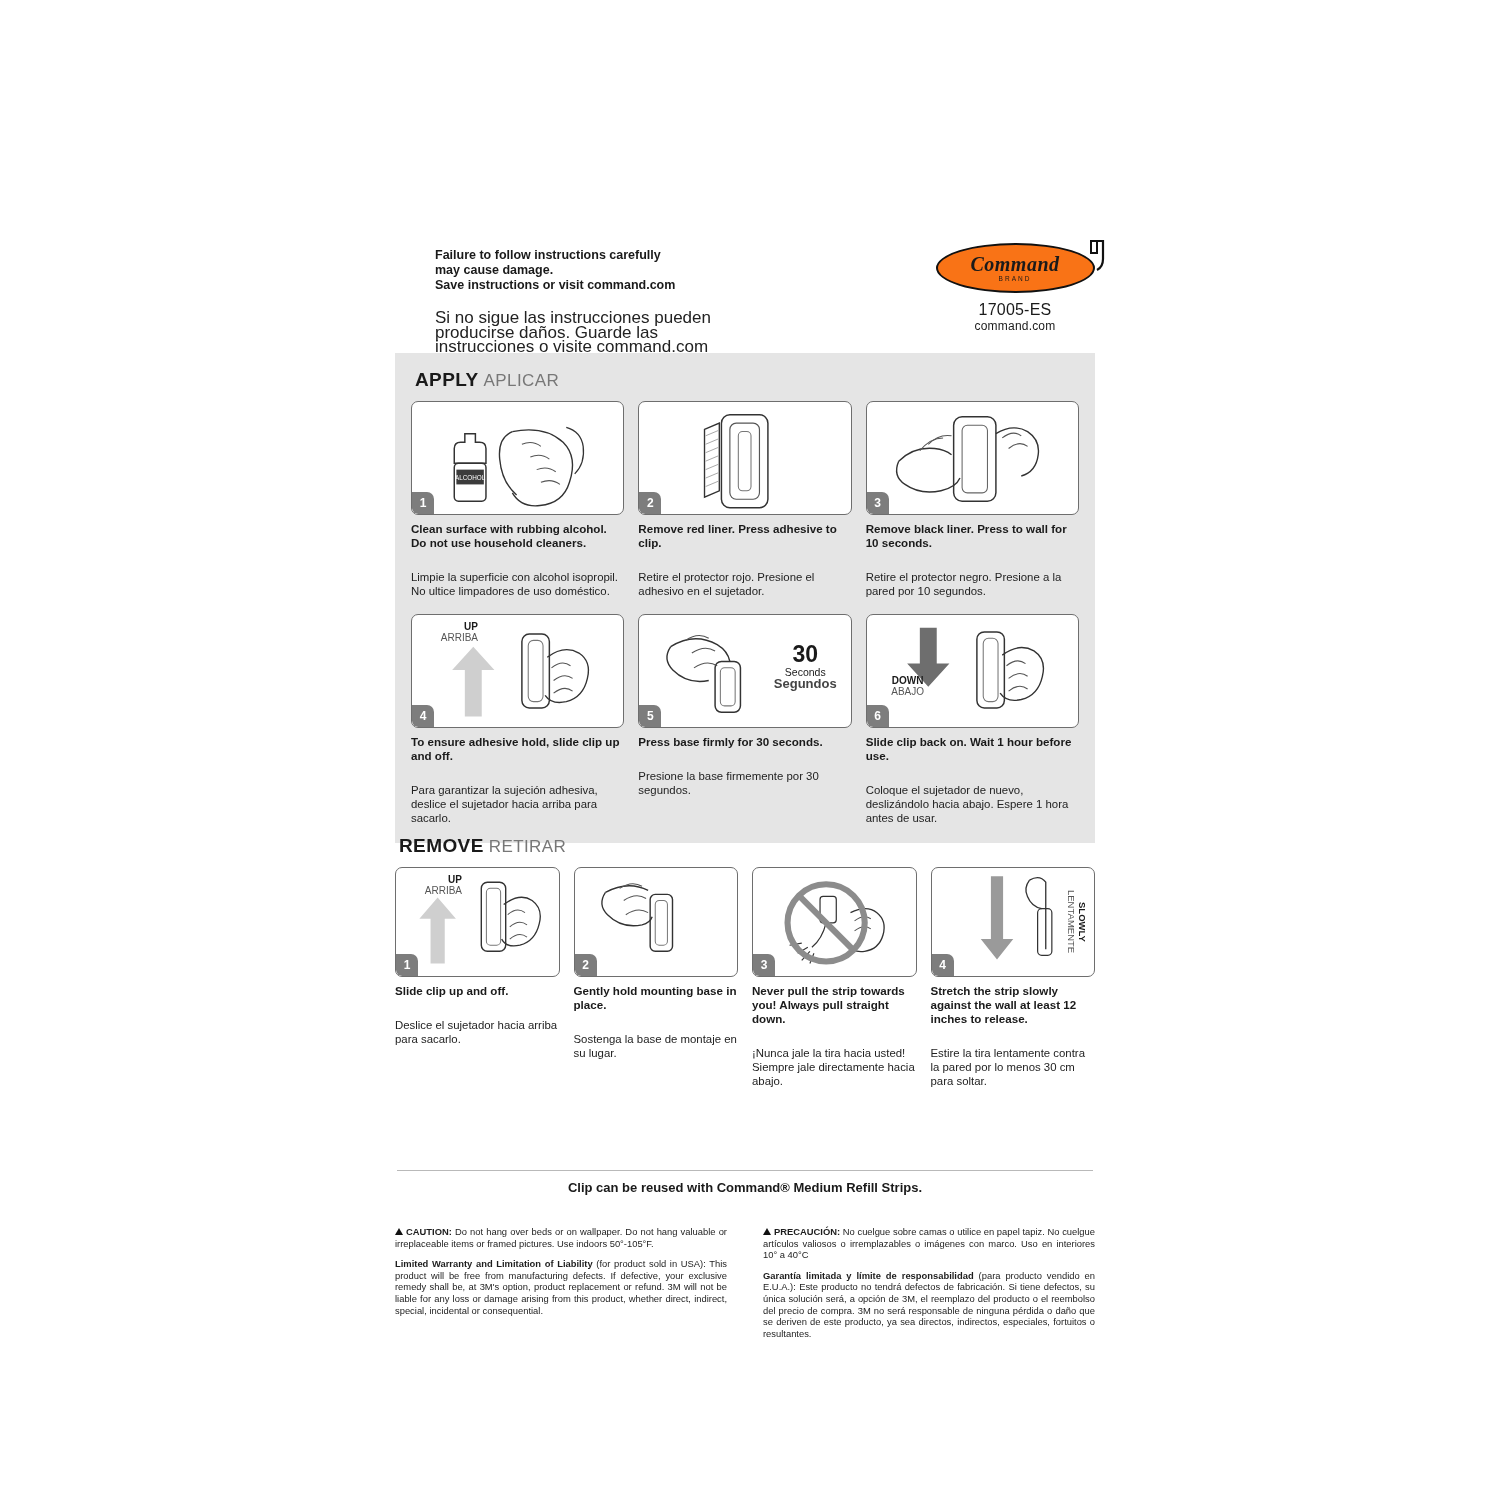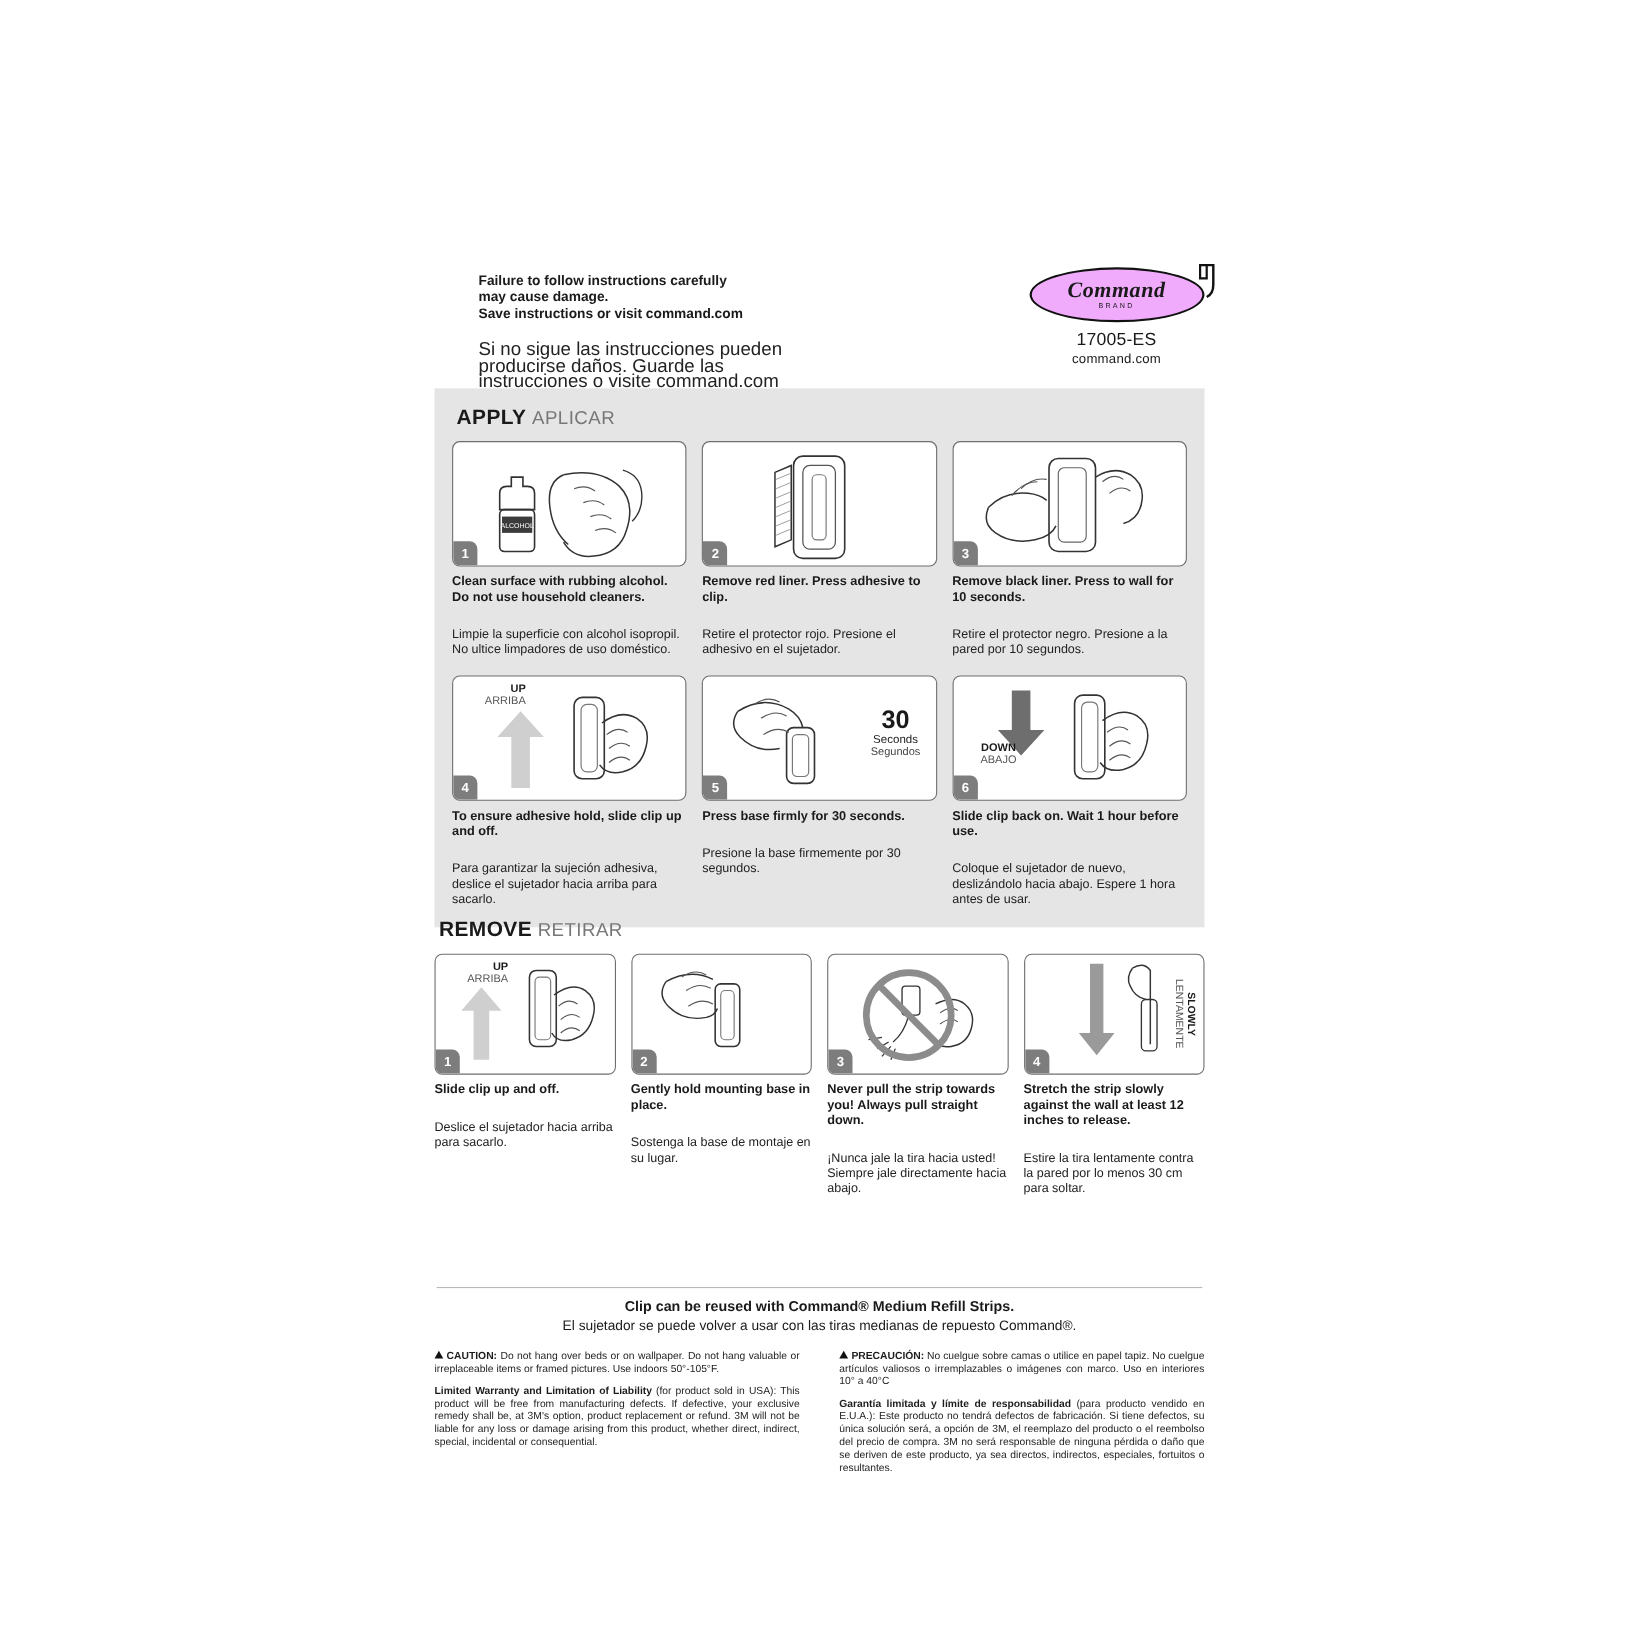--- a/index.html
+++ b/index.html
@@ -6,21 +6,21 @@
   body{width:1500px;height:1500px;font-family:"Liberation Sans",sans-serif;color:#1a1a1a;}
   .page{position:absolute;left:150px;top:148px;width:1200px;height:1210px;background:#fff;}
   .sheet{position:relative;width:100%;height:100%;}
 
   
   .hdr{position:absolute;left:285px;top:100px;width:300px;}
   .hdr .bold{font-weight:bold;font-size:12.5px;line-height:15px;}
   .hdr .sp{font-size:17px;line-height:14.5px;margin-top:18px;color:#222;}
 
   .logo-wrap{position:absolute;left:770px;top:95px;width:190px;text-align:center;}
-  .logo-oval{position:relative;width:155px;height:46px;margin:0 auto;border:2.5px solid #111;border-radius:50%/50%;background:#f0abfc;display:flex;align-items:center;justify-content:center;flex-direction:column;}
+  .logo-oval{position:relative;width:155px;height:46px;margin:0 auto;border:2.5px solid #111;border-radius:50%/50%;background:#f97316;display:flex;align-items:center;justify-content:center;flex-direction:column;}
   .logo-oval .cmd{font-family:"Liberation Serif",serif;font-style:italic;font-weight:bold;font-size:20px;letter-spacing:.5px;line-height:19px;}
   .logo-oval .brand{font-size:6.5px;letter-spacing:2px;margin-top:1px;}
   .logo-hook{position:absolute;right:-16px;top:-6px;width:22px;height:34px;}
   .logo-code{font-size:16px;margin-top:8px;letter-spacing:.2px;}
   .logo-url{font-size:12px;letter-spacing:.2px;}
 
   
   .apply-block{position:absolute;left:245px;top:205px;width:700px;background:#e5e5e5;padding:14px 16px 18px 16px;box-sizing:border-box;}
   .sec-title{font-size:19px;font-weight:bold;letter-spacing:.4px;margin:2px 0 10px 4px;}
   .sec-title span.es{font-weight:normal;color:#777;font-size:17px;margin-left:5px;}
@@ -53,21 +53,21 @@
   
   svg{display:block;}
   .ctr{position:absolute;inset:0;}
   .upmark{position:absolute;left:8px;top:6px;text-align:right;font-size:10px;font-weight:bold;line-height:11px;width:58px;}
   .upmark .es{font-weight:normal;color:#555;}
   .downmark{position:absolute;left:10px;top:60px;text-align:center;font-size:10px;font-weight:bold;line-height:11px;width:62px;}
   .downmark .es{font-weight:normal;color:#555;}
   .secs{position:absolute;right:14px;top:28px;text-align:center;}
   .secs .n{font-size:23px;font-weight:bold;line-height:23px;}
   .secs .s1{font-size:10.5px;line-height:12px;text-align:center;}
-  .secs .s2{font-size:10px;line-height:12px;color:#444;}
+  .secs .s2{font-size:13px;line-height:12px;color:#444;font-weight:bold;}
   .slowly{position:absolute;right:6px;top:4px;writing-mode:vertical-rl;text-align:center;font-size:9.5px;font-weight:bold;line-height:11px;height:100px;}
   .slowly .es{font-weight:normal;color:#555;}
 </style>
 </head>
 <body>
 
 <div class="page">
 <div class="sheet">
 
   <div class="hdr">
@@ -313,21 +313,20 @@
         </div>
         <div class="cap-en">Stretch the strip slowly against the wall at least 12 inches to release.</div>
         <div class="cap-es">Estire la tira lentamente contra la pared por lo menos 30 cm para soltar.</div>
       </div>
     </div>
   </div>
 
   <div class="rule"></div>
   <div class="foot-title">
     <div class="t1">Clip can be reused with Command® Medium Refill Strips.</div>
-    <div class="t2">El sujetador se puede volver a usar con las tiras medianas de repuesto Command®.</div>
   </div>
 
   <div class="cols">
     <div class="col">
       <p>
         <span class="warn"></span><b>CAUTION:</b>
         <span>Do not hang over beds or on wallpaper. Do not hang valuable or irreplaceable items or framed pictures. Use indoors 50°-105°F.</span>
       </p>
       <p>
         <b>Limited Warranty and Limitation of Liability</b>

